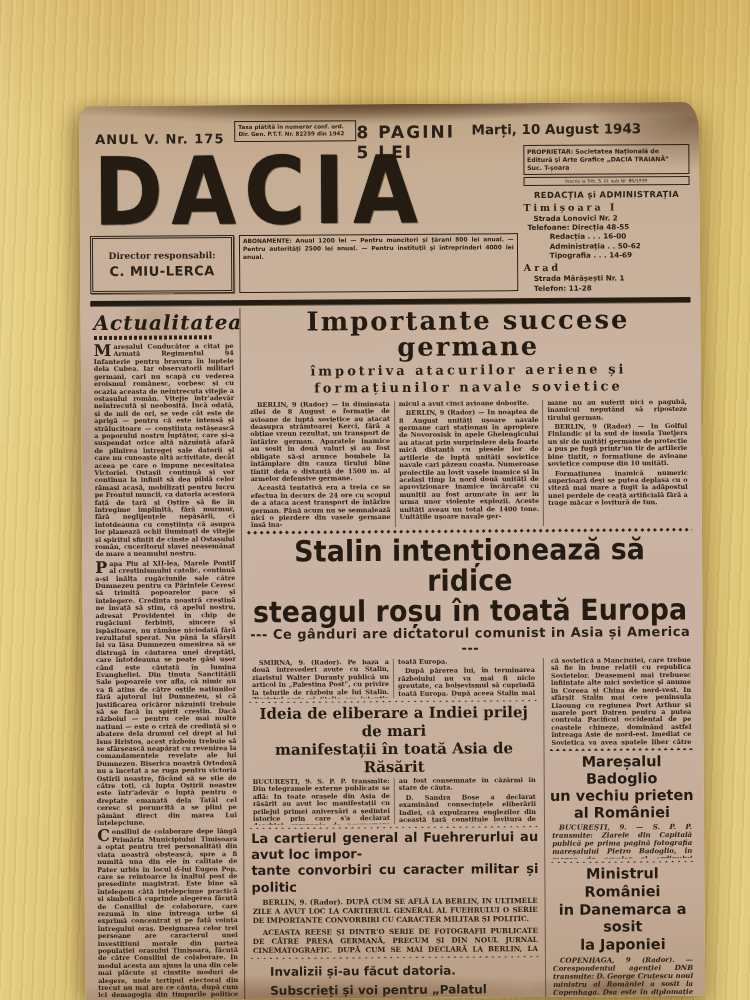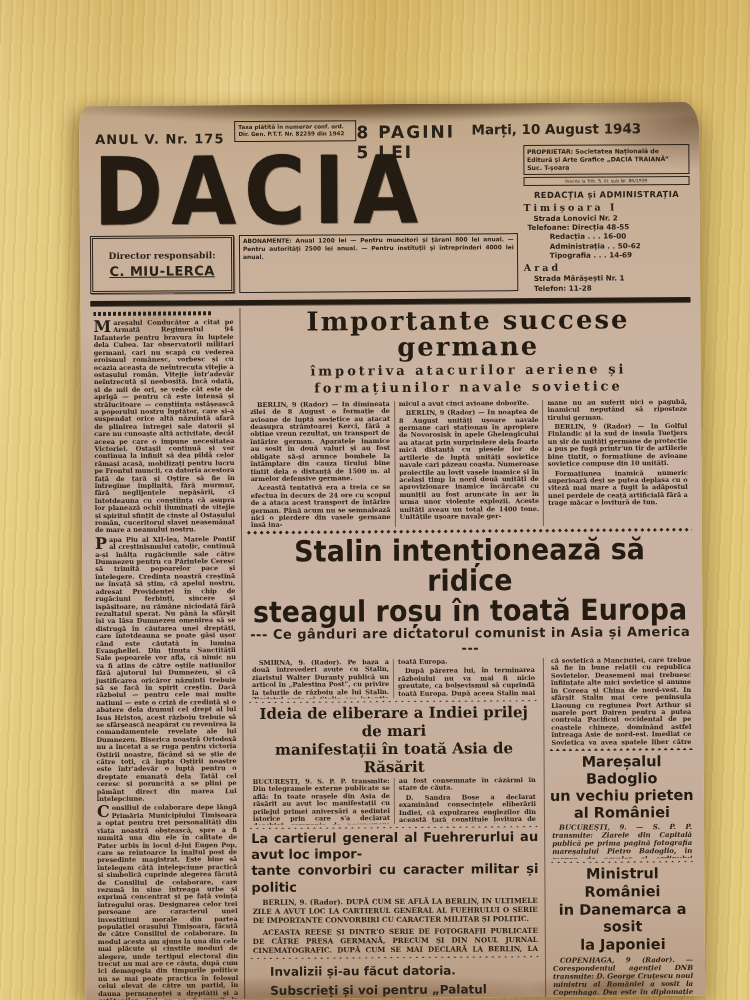--- a/index.html
+++ b/index.html
@@ -36,21 +36,21 @@
   .hdr-main{display:flex;margin-top:0;}
   .hdr-left{width:432px;}
   .dacia{font-family:"DejaVu Sans",sans-serif;font-weight:800;font-size:82px;line-height:.96;letter-spacing:8px;
     transform:scaleY(1.14) scaleX(1.02);transform-origin:left top;margin:2px 0 0 4px;color:#241c12;
     text-shadow:0 0 1px #241c12, 1px 1px 0 rgba(36,28,18,.4);}
   .hdr-row2{display:flex;gap:5px;margin-top:9px;align-items:stretch;}
   .tagbox{border:3px double #2a2118;padding:2px 4px;width:152px;display:flex;align-items:center;
     font:800 italic 11.5px "DejaVu Serif",serif;text-align:center;line-height:1.2;box-shadow:1px 1px 0 rgba(42,33,24,.5);}
   .dirbox{border:3px double #2a2118;padding:12px 4px;width:144px;text-align:center;box-shadow:1px 1px 0 rgba(42,33,24,.5);}
   .dirbox .lbl{font:800 9px "DejaVu Serif",serif;}
-  .dirbox .nm{font:800 13px "DejaVu Sans",sans-serif;margin-top:3px;letter-spacing:.5px;text-decoration:underline;}
+  .dirbox .nm{font:800 13px "DejaVu Sans",sans-serif;margin-top:3px;letter-spacing:.5px;}
   .abobox{border:1px solid #2a2118;padding:2px 3px;flex:1;font:600 5.9px "DejaVu Sans",sans-serif;line-height:1.35;text-align:justify;}
   .infobox{width:168px;margin-left:6px;margin-top:2px;font-family:"DejaVu Sans",sans-serif;}
   .prop{border:1px solid #2a2118;padding:2px 3px;font-size:6.2px;font-weight:700;line-height:1.3;}
   .reg{border:1px solid #2a2118;margin-top:2px;font-size:4.6px;padding:1px 2px;text-align:center;}
   .redactia{font-weight:800;font-size:8.4px;margin-top:4px;text-align:center;letter-spacing:.4px;}
   .city{font-weight:800;font-size:9.5px;letter-spacing:3px;margin-top:2px;font-family:"DejaVu Serif",serif;}
   .addr{font-size:7.2px;margin-left:10px;margin-top:1px;font-weight:600;}
   .phline{font-size:7.2px;margin-left:4px;font-weight:600;line-height:1.28;}
   .thickrule{height:5px;background:#241c12;margin-top:5px;box-shadow:0 1px 0 rgba(36,28,18,.6);}
   
@@ -136,20 +136,21 @@
       <div class="addr">Strada Mărășești Nr. 1</div>
       <div class="addr">Telefon: 11-28</div>
     </div>
   </div>
 
   <div class="thickrule"></div>
 
   <div class="content">
 
     <div class="leftcol bodytxt">
+      <div class="act-title">Actualitatea</div>
       <div class="act-rule"></div>
       <p><span class="dropcap">M</span><span>areșalul Conducător a citat pe Armată Regimentul 94 Infanterie pentru bravura în luptele dela Cubea. Iar observatorii militari germani, cari nu scapă cu vederea eroismul românesc, vorbesc și cu ocazia aceasta de neîntrecuta vitejie a ostașului român. Vitejie într'adevăr neîntrecută și neobosită. Încă odată, și de mii de ori, se vede cât este de aprigă — pentru că este intensă și strălucitoare — conștiința ostășească a poporului nostru luptător, care și-a suspendat orice altă năzuință afară de plinirea întregei sale datorii și care nu cunoaște altă activitate, decât aceea pe care o impune necesitatea Victoriei. Ostașii continuă și vor continua la infinit să dea pildă celor rămași acasă, mobilizați pentru lucru pe Frontul muncii, ca datoria acestora față de țară și Oștire să fie în întregime împlinită, fără murmur, fără neglijențele nepăsării, ci întotdeauna cu conștiința că asupra lor planează ochii iluminați de vitejie și spiritul sfințit de cinste al Ostașului român, cuceritorul slavei neasemănat de mare a neamului nostru.</span></p>
       <p><span class="dropcap">P</span><span>apa Piu al XII-lea, Marele Pontif al creștinismului catolic, continuă a-și înălța rugăciunile sale către Dumnezeu pentru ca Părintele Ceresc să trimită popoarelor pace și înțelegere. Credința noastră creștină ne învață să știm, că apelul nostru, adresat Providenței în chip de rugăciuni ferbinți, sincere și ispășitoare, nu rămâne niciodată fără rezultatul sperat. Nu până la sfârșit își va lăsa Dumnezeu omenirea să se distrugă în căutarea unei dreptăți, care întotdeauna se poate găsi ușor când este căutată în lumina Evangheliei. Din ținuta Sanctității Sale popoarele vor afla, că nimic nu va fi atins de către oștile națiunilor fără ajutorul lui Dumnezeu, și că justificarea oricăror năzuinți trebuie să se facă în spirit creștin. Dacă războiul — pentru cele mai multe națiuni — este o criză de credință și o abatere dela drumul cel drept al lui Isus Hristos, acest războiu trebuie să se sfârșească neapărat cu revenirea la comandamentele revelate ale lui Dumnezeu. Biserica noastră Ortodoxă nu a încetat a se ruga pentru victoria Oștirii noastre, făcând să se știe de către toți, că lupta Oștirii noastre este într'adevăr o luptă pentru o dreptate emanată dela Tatăl cel ceresc și poruncită a se plini pe pământ direct din marea Lui înțelepciune.</span></p>
       <p><span class="dropcap">C</span><span>onsiliul de colaborare depe lângă Primăria Municipiului Timișoara a optat pentru trei personalități din viața noastră obștească, spre a fi numită una din ele în calitate de Pater urbis în locul d-lui Eugen Pop, care se reîntoarce la înaltul post de președinte magistrat. Este bine să înțelegem câtă înțelepciune practică și simbolică cuprinde alegerea făcută de Consiliul de colaborare, care rezumă în sine întreaga urbe și exprimă concentrat și pe față voința întregului oraș. Designarea celor trei persoane are caracterul unei investițiuni morale din partea populației orașului Timișoara, făcută de către Consiliul de colaborare. In modul acesta am ajuns la una din cele mai plăcute și cinstite moduri de alegere, unde tertipul electoral din trecut nu mai are ce căuta, după cum ici demagogia din timpurile politice nu se mai poate practica în folosul celui elevat de către un partid, în dauna permanenței a dreptății și a cetățenilor. Cel ce va fi numit la înaltul post de comandă edilitară vine cu prestigiul de a fi fost ales de cetățenii orașului a căror voință a fost exprimată de către membrii Consiliului în bună cunoaștere a cauzei și a oamenilor.</span></p>
     </div>
 
     <div class="maincol">
 
       <div class="h1">Importante succese germane</div>
       <div class="h1sub">

